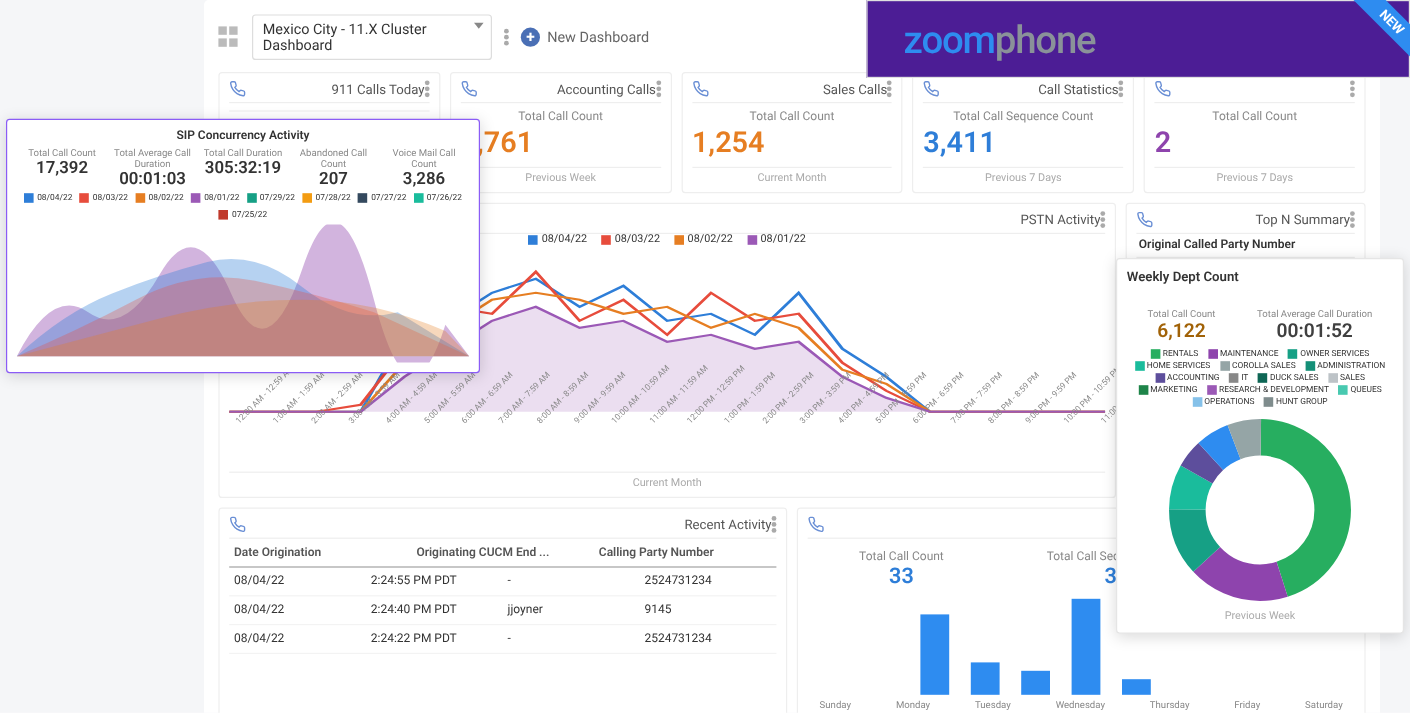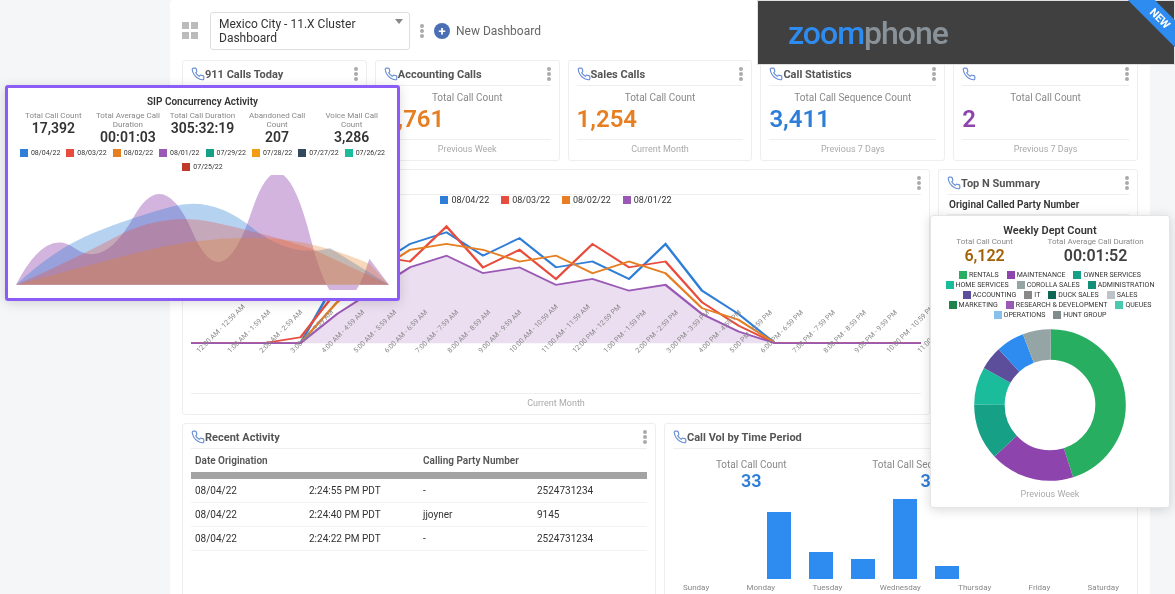--- a/index.html
+++ b/index.html
@@ -10,56 +10,56 @@
 .grid-icon span{width:7px;height:7px;background:#bbb}
 .dash-select{border:1px solid #ddd;padding:4px 28px 4px 8px;font-size:12px;position:relative;border-radius:3px;width:200px}
 .chev{position:absolute;right:6px;top:6px;border-left:4px solid transparent;border-right:4px solid transparent;border-top:5px solid #888}
 .dots{width:4px;height:14px;display:flex;flex-direction:column;justify-content:space-between}
 .dots span{width:4px;height:4px;border-radius:50%;background:#aaa}
 .plus-circle{width:16px;height:16px;border-radius:50%;background:#4a6fb5;color:#fff;display:inline-flex;align-items:center;justify-content:center;font-size:13px;font-weight:bold}
 .new-dash{font-size:12px;color:#666;display:flex;align-items:center;gap:6px}
 .stat-row{display:flex;gap:8px}
 .stat-card{flex:1;border:1px solid #eee;border-radius:3px;padding:6px 8px;position:relative}
 .card-head{display:flex;align-items:center;justify-content:space-between;border-bottom:1px solid #eee;padding-bottom:4px}
-.card-title{flex:1;text-align:left;font-size:11px;font-weight:700;color:#555}
+.card-title{flex:1;text-align:right;font-size:11px;font-weight:400;color:#555}
 .phone-icon{width:14px;height:14px}
 .stat-label{font-size:10px;color:#888;text-align:center;margin-top:6px}
 .stat-value{font-size:24px;font-weight:600;text-align:left;margin-top:2px}
 .val-orange{color:#e67e22}
 .val-blue{color:#2e7ed8}
 .val-purple{color:#8e44ad}
 .stat-footer{font-size:9px;color:#aaa;text-align:center;margin-top:6px;border-top:1px solid #eee;padding-top:4px}
 .panel-row{display:flex;gap:8px;margin-top:8px}
 .panel{border:1px solid #eee;border-radius:3px;padding:6px 8px;background:#fff}
 .chart-area{height:140px;position:relative}
 .legend{display:flex;gap:12px;font-size:9px;justify-content:center;margin-bottom:4px}
 .legend-item{display:flex;align-items:center;gap:3px}
 .swatch{width:8px;height:8px}
 .table-panel{flex:1}
-.table-h{display:flex;border-bottom:7px solid #a3a3a3;padding:4px 0}
+.table-h{display:flex;border-bottom:1px solid #a3a3a3;padding:4px 0}
 .table-h div,.table-r div{flex:1;font-size:10px;padding:2px 4px}
 .table-h div{font-weight:600;color:#555}
 .table-r{display:flex;border-bottom:1px solid #f3f3f3;padding:4px 0}
 .side-list{width:200px}
 .side-list-head{font-size:10px;font-weight:600;padding:4px 2px;border-bottom:1px solid #eee}
 .side-list-row{font-size:10px;padding:6px 4px;border-bottom:1px solid #f3f3f3}
-.overlay-sip{position:absolute;left:5px;top:85px;width:395px;background:#fff;border:3px solid #8b5cf6;border-radius:3px;padding:8px;box-shadow:0 2px 12px rgba(0,0,0,0.15);z-index:10}
+.overlay-sip{position:absolute;left:5px;top:99px;width:395px;background:#fff;border:1px solid #8b5cf6;border-radius:3px;padding:8px;box-shadow:0 2px 12px rgba(0,0,0,0.15);z-index:10}
 .sip-stats{display:flex;justify-content:space-between;text-align:center}
 .sip-stats div{flex:1}
 .sip-l{font-size:8px;color:#888}
 .sip-v{font-size:14px;font-weight:600;color:#333}
 .sip-title{font-size:10px;font-weight:600;text-align:center;margin-bottom:4px}
 .sip-legend{display:flex;flex-wrap:wrap;gap:6px;justify-content:center;font-size:7px;margin-top:4px}
 .overlay-weekly{position:absolute;right:5px;top:215px;width:240px;background:#fff;border:1px solid #e5e5e5;border-radius:3px;padding:8px;box-shadow:0 2px 12px rgba(0,0,0,0.15);z-index:10}
 .weekly-stats{display:flex;justify-content:space-around;text-align:center;margin-bottom:6px}
 .weekly-l{font-size:8px;color:#888}
 .weekly-v{font-size:16px;font-weight:600}
 .donut-legend{display:flex;flex-wrap:wrap;gap:2px 8px;justify-content:center;font-size:7px}
 .donut-legend div{display:flex;align-items:center;gap:2px}
-.zoom-banner{position:absolute;right:0;top:0;width:418px;height:65px;background:#404040;border:1px solid #e0e0e0;z-index:20;display:flex;align-items:center;padding:0 30px}
+.zoom-banner{position:absolute;right:0;top:0;width:453px;height:65px;background:#4c1d95;border:1px solid #e0e0e0;z-index:20;display:flex;align-items:center;padding:0 30px}
 .zoom-text{font-size:32px;font-weight:500;letter-spacing:-1px}
 .zoom-blue{color:#2e8cf0}
 .zoom-gray{color:#8a9299}
 .new-badge{position:absolute;right:-28px;top:8px;background:#2e8cf0;color:#fff;font-size:11px;font-weight:bold;padding:3px 30px;transform:rotate(45deg)}
 .xaxis{display:flex;font-size:7px;color:#888;justify-content:space-between;transform:rotate(0)}
 .xaxis span{transform:rotate(-45deg);transform-origin:top left;white-space:nowrap;width:1px}
 .bar-chart{display:flex;align-items:flex-end;height:80px;gap:18px;padding:0 10px}
 .bar{width:24px;background:#2e8cf0}
 .callvol-stats{display:flex;justify-content:space-around;text-align:center;padding:4px 0 8px}
 </style>
@@ -263,20 +263,21 @@
           </svg>
         <div class="card-title">Recent Activity</div>
         <div class="dots">
             <span></span>
             <span></span>
             <span></span>
           </div>
       </div>
       <div class="table-h" id="recent-head">
           <div>Date Origination</div>
+          <div>Originating CUCM End ...</div>
           <div>Calling Party Number</div>
         </div>
       <div id="recent-body">
           <div class="table-r">
             <div>08/04/22</div>
             <div>2:24:55 PM PDT</div>
             <div>-</div>
             <div>2524731234</div>
           </div>
           <div class="table-r">
@@ -381,21 +382,21 @@
     <svg width="100%" height="100%" viewBox="0 0 380 110" preserveAspectRatio="none">
       <path d="M0,105 Q30,50 60,70 T120,40 T180,55 T240,35 T300,60 T360,80 L380,105 Z" fill="rgba(142,68,173,0.4)"></path>
       <path d="M0,105 Q40,70 80,55 T160,30 T240,50 T320,70 L380,105 Z" fill="rgba(46,125,216,0.35)"></path>
       <path d="M0,105 Q50,85 100,60 T200,45 T300,70 L380,105 Z" fill="rgba(231,76,60,0.3)"></path>
       <path d="M0,105 Q60,90 120,75 T240,60 T360,85 L380,105 Z" fill="rgba(230,126,34,0.3)"></path>
     </svg>
   </div>
 </div>
 
 <div class="overlay-weekly">
-  <div style="text-align:center;font-size:11px;font-weight:600;margin-bottom:0">Weekly Dept Count</div>
+  <div style="text-align:left;font-size:11px;font-weight:600;margin-bottom:20px">Weekly Dept Count</div>
   <div class="weekly-stats" id="weekly-stats">
       <div>
         <div class="weekly-l">Total Call Count</div>
         <div class="weekly-v" style="color:#a16207">6,122</div>
       </div>
       <div>
         <div class="weekly-l">Total Average Call Duration</div>
         <div class="weekly-v" style="color:#404040">00:01:52</div>
       </div>
     </div>

